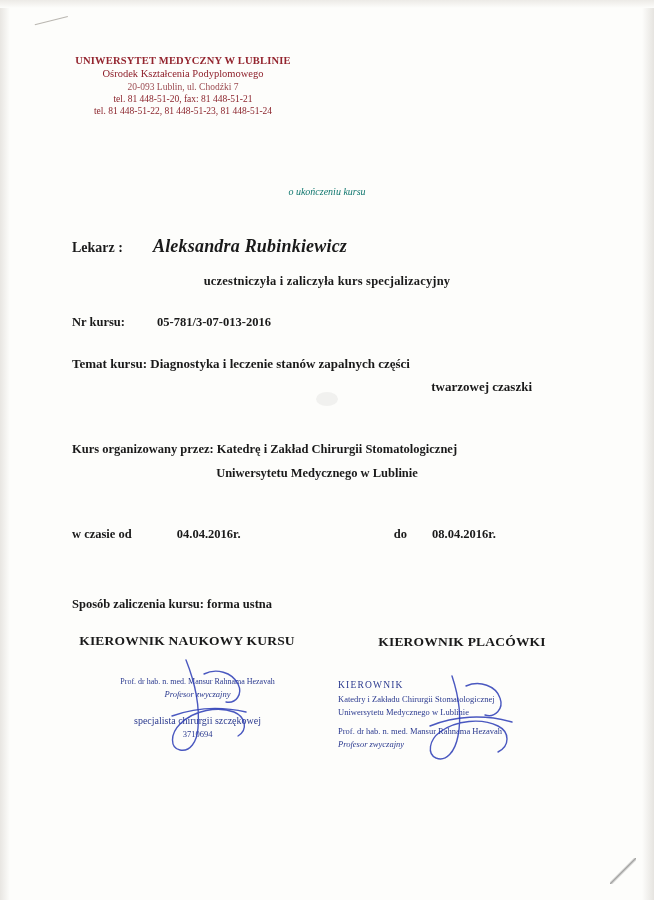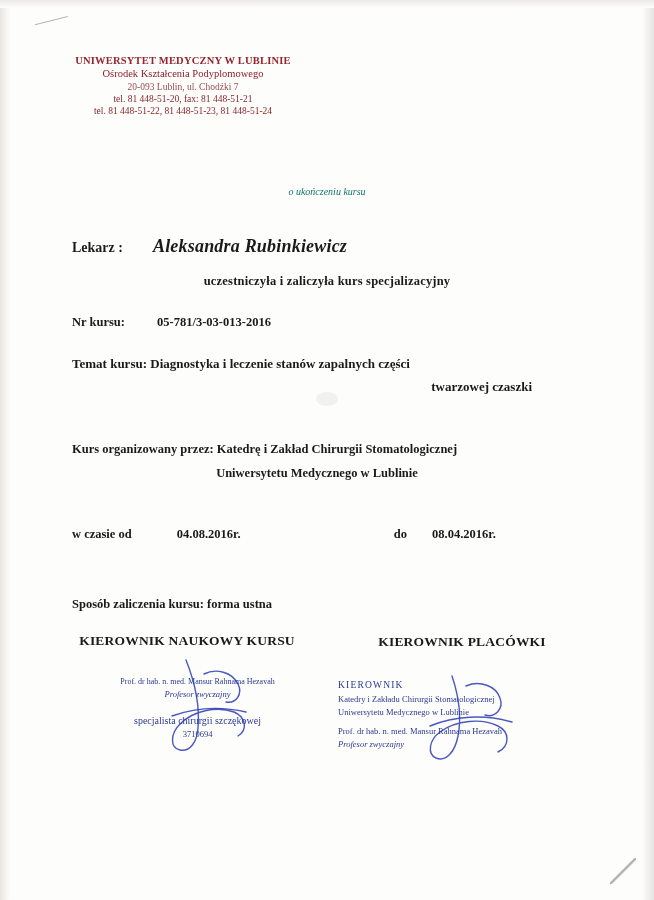--- a/index.html
+++ b/index.html
@@ -308,38 +308,38 @@
 
   <div class="row-doctor">
     <span class="lbl">Lekarz :</span>
     <span class="name">Aleksandra Rubinkiewicz</span>
   </div>
 
   <div class="line-passed">uczestniczyła i zaliczyła kurs specjalizacyjny</div>
 
   <div class="row-courseno">
     <span class="lbl">Nr kursu:</span>
-    <span>05-781/3-03-013-2016</span>
+    <span>05-781/3-07-013-2016</span>
   </div>
 
   <div class="row-topic">
     <span>Temat kursu:</span>
     <span>Diagnostyka i leczenie stanów zapalnych części</span>
     <span class="topic-line2">twarzowej czaszki</span>
   </div>
 
   <div class="row-org">
     <span>Kurs organizowany przez:</span>
     <span>Katedrę i Zakład Chirurgii Stomatologicznej</span>
     <span class="org-line2">Uniwersytetu Medycznego w Lublinie</span>
   </div>
 
   <div class="row-dates">
     <span class="from-lbl">w czasie od</span>
-    <span class="from-val">04.08.2016r.</span>
+    <span class="from-val">04.04.2016r.</span>
     <span class="to-lbl">do</span>
     <span class="to-val">08.04.2016r.</span>
   </div>
 
   <div class="row-method">Sposób zaliczenia kursu: forma ustna</div>
 
   <div class="sig-left">KIEROWNIK NAUKOWY KURSU</div>
   <div class="sig-right">
     <div>KIEROWNIK PLACÓWKI</div>
   </div>

